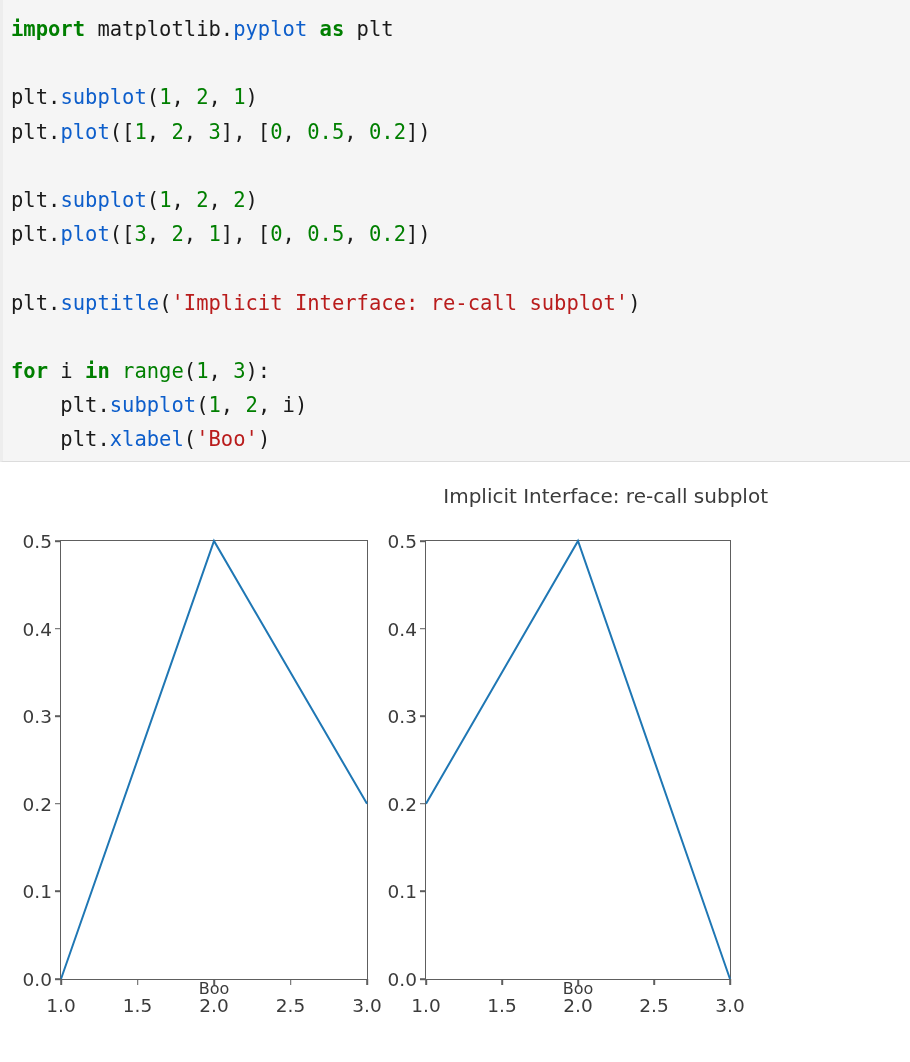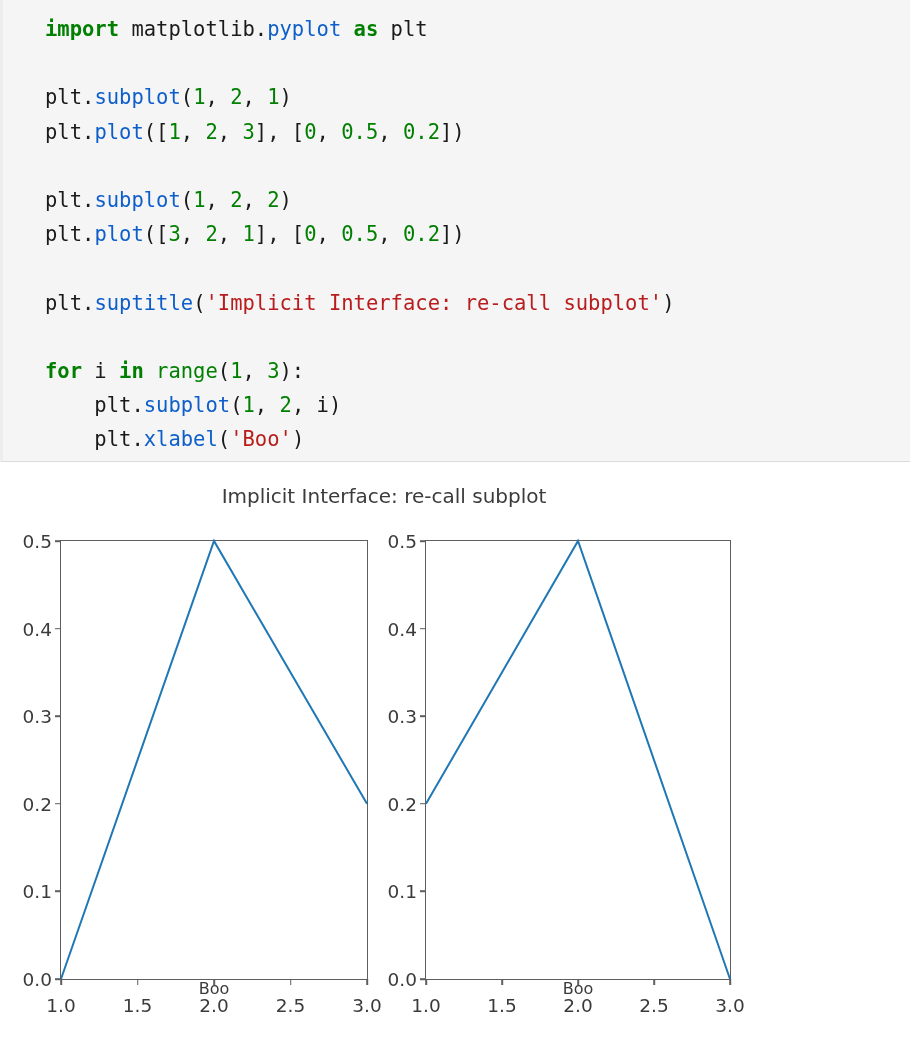--- a/index.html
+++ b/index.html
@@ -31,21 +31,21 @@
   #code-pre {
     margin: 0;
     padding: 12px 0 0 8px;
     font-family: "DejaVu Sans Mono", "Liberation Mono", monospace;
     font-size: 20.5px;
     line-height: 34.2px;
     white-space: pre;
     color: #1a1a1a;
     letter-spacing: 0px;
   }
-  .ln { display: block; height: 34.2px; margin-left: 34px; }
+  .ln { display: block; height: 34.2px; }
   .kw   { color: #007f00; font-weight: bold; }
   .bi   { color: #007f00; font-weight: normal; }
   .fn   { color: #0d5ecb; }
   .num  { color: #007f00; }
   .str  { color: #b91c1c; }
   .pl   { color: #1a1a1a; }
 
   
   #figure {
     position: absolute;
@@ -53,21 +53,21 @@
     top: 462px;
     width: 910px;
     height: 600px;
     background: #ffffff;
   }
   #suptitle {
     position: absolute;
     left: 0;
     top: 22px;
     width: 768px;
-    text-align: center;
+    text-align: right;
     font-family: "DejaVu Sans", sans-serif;
     font-size: 20px;
     color: #3b3b3b;
   }
 
   .axes {
     position: absolute;
     top: 78px;
     height: 440px;
     border: 1.6px solid #5e5e5e;

